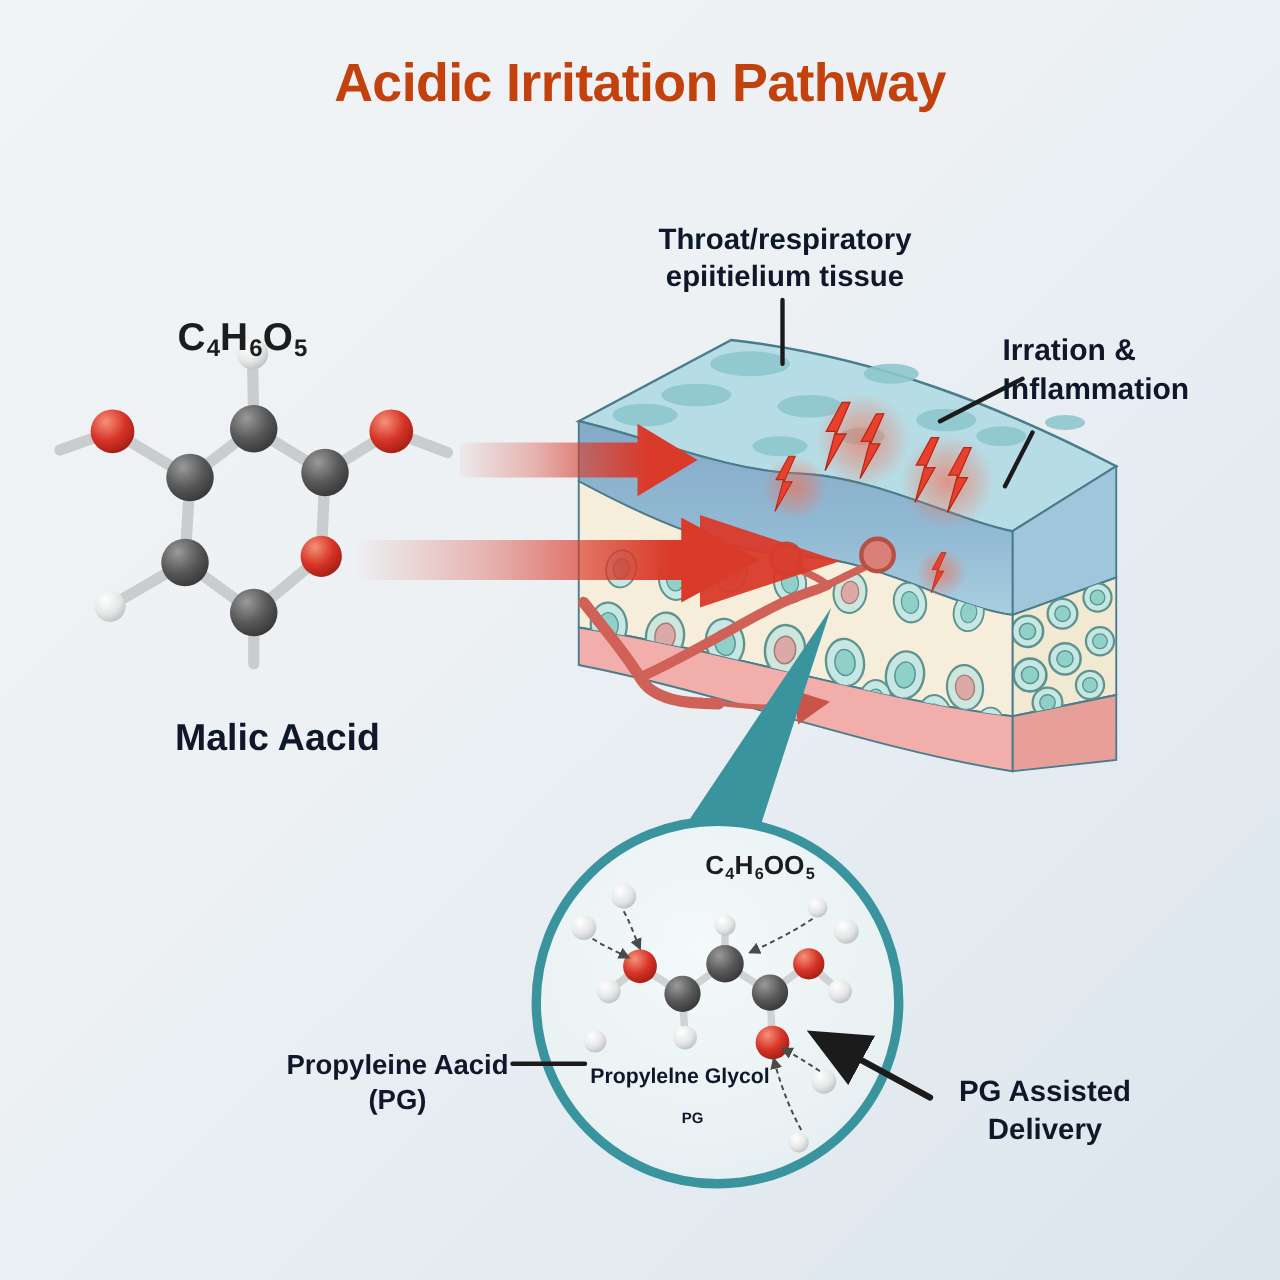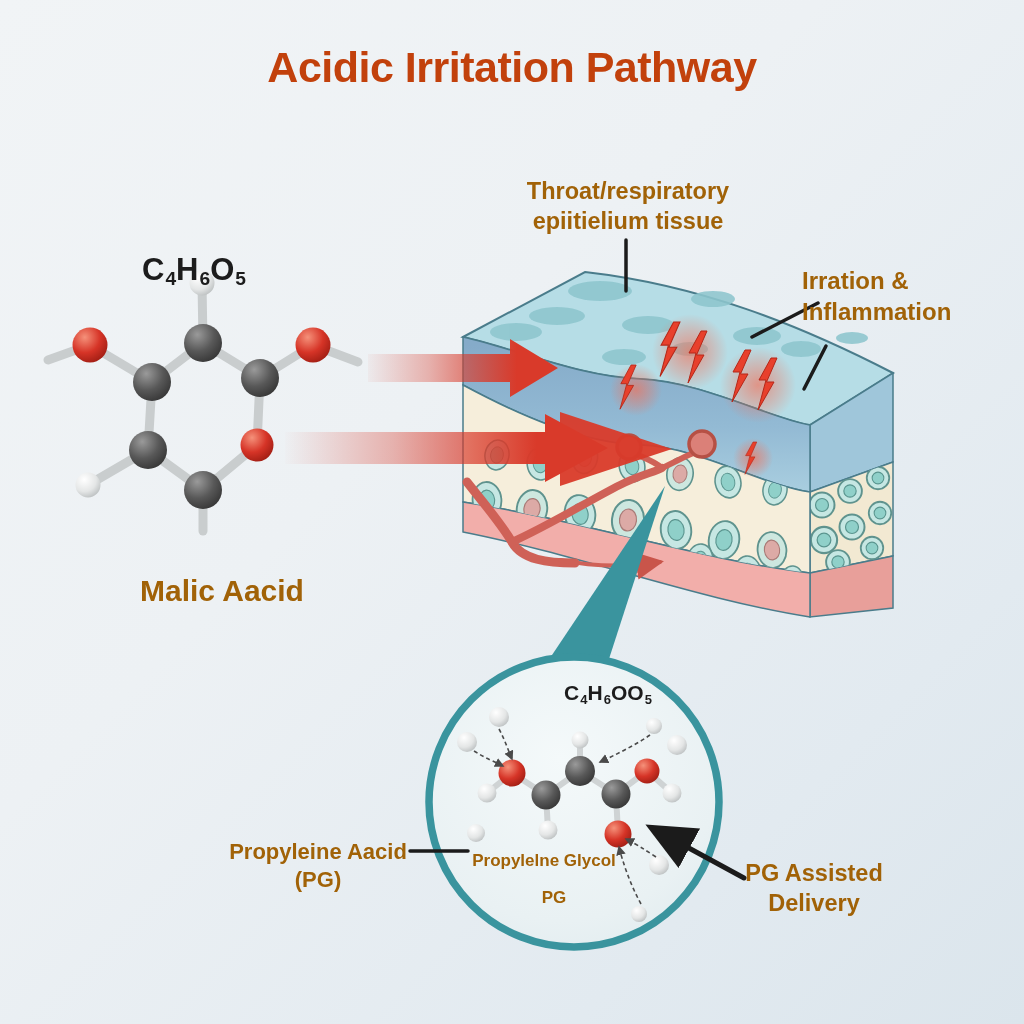--- a/index.html
+++ b/index.html
@@ -3,33 +3,33 @@
 <meta charset="utf-8">
 <style>
   html,body{margin:0;padding:0;}
   body{
     width:1024px;height:1024px;overflow:hidden;
     background:linear-gradient(135deg,#f1f4f6 0%,#edf1f4 40%,#e2eaf0 78%,#dbe5ec 100%);
     font-family:"Liberation Sans","DejaVu Sans",sans-serif;
   }
   .canvas{position:relative;width:1024px;height:1024px;}
   svg.gfx{position:absolute;left:0;top:0;}
-  .lbl{position:absolute;font-weight:700;color:#a16207;line-height:1.28;}
+  .lbl{position:absolute;font-weight:700;color:#0f172a;line-height:1.28;}
   .title{left:0;top:40px;width:1024px;text-align:center;font-size:43px;letter-spacing:-.5px;color:#c2410c;}
   .formula{font-size:31px;color:#1c1c1c;}
   .formula sub{font-size:.62em;vertical-align:-0.28em;margin-left:1px;}
   .left-formula{left:142px;top:222px;margin-top:28px;}
   .malic{left:140px;top:556px;width:210px;text-align:left;font-size:30px;margin-top:16px;}
   .throat{left:478px;top:176px;width:300px;text-align:center;font-size:23.5px;}
   .irritation{left:802px;top:266px;width:220px;text-align:left;font-size:24px;}
   .pg-left{left:218px;top:838px;width:200px;text-align:center;font-size:22px;}
-  .pg-right{left:724px;top:858px;width:180px;text-align:center;font-size:23.5px;}
+  .pg-right{left:746px;top:858px;width:180px;text-align:center;font-size:23.5px;}
   .circ-formula{left:532px;top:680px;width:152px;text-align:center;font-size:21px;}
   .inner-name{left:458px;top:850px;width:172px;text-align:center;font-size:17px;}
-  .inner-abbr{left:519px;top:887px;width:70px;text-align:center;font-size:17px;}
+  .inner-abbr{left:519px;top:887px;width:70px;text-align:center;font-size:12px;}
 </style>
 </head>
 <body>
 
 <div class="canvas">
 
 <svg class="gfx" width="1024" height="1024" viewBox="0 0 1024 1024">
   <defs>
     <radialGradient id="gC" cx="35%" cy="28%" r="80%">
       <stop offset="0%" stop-color="#9a9a9a"></stop>

